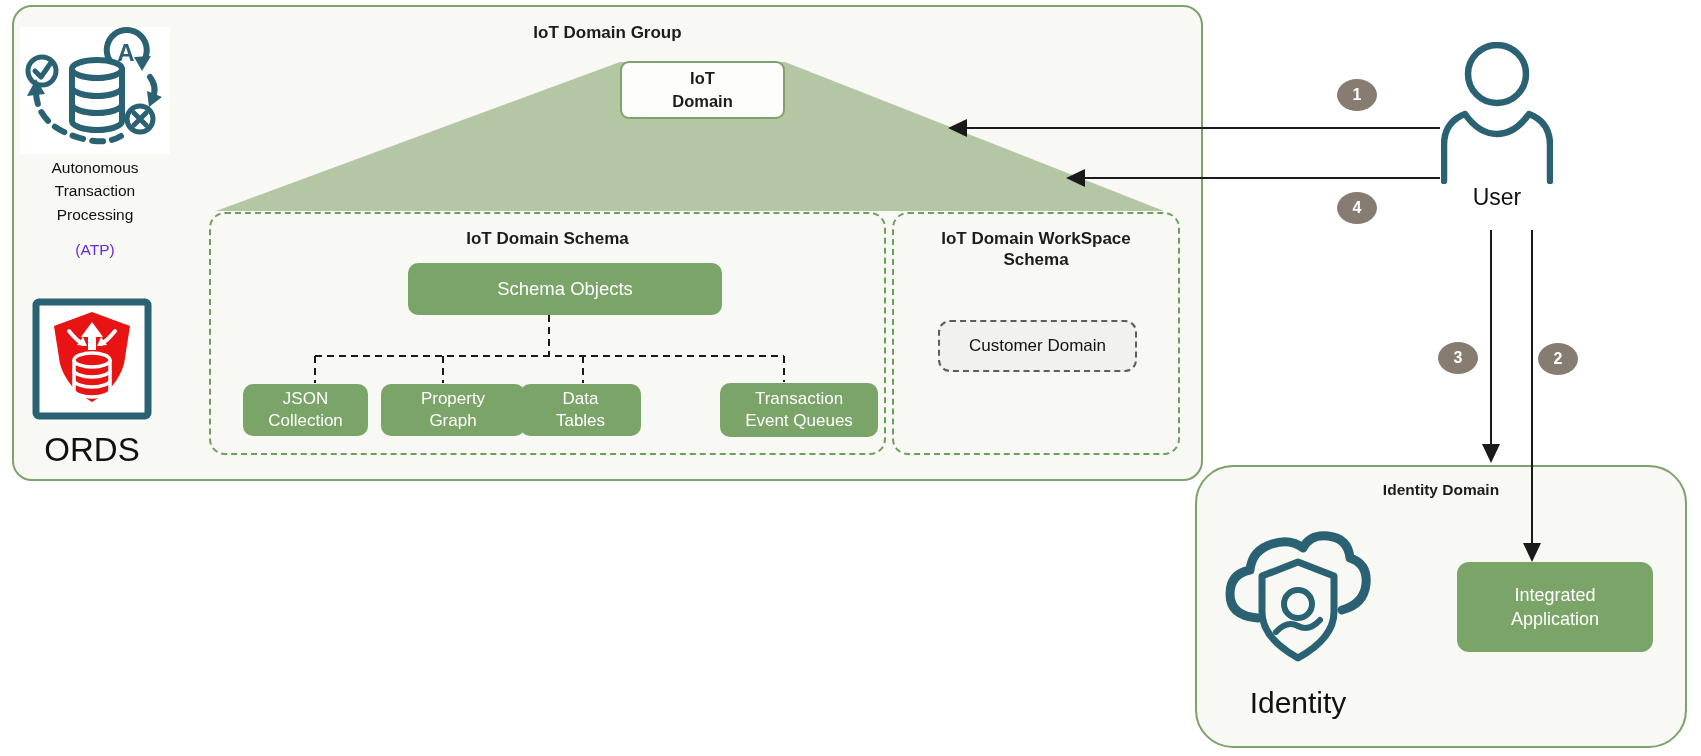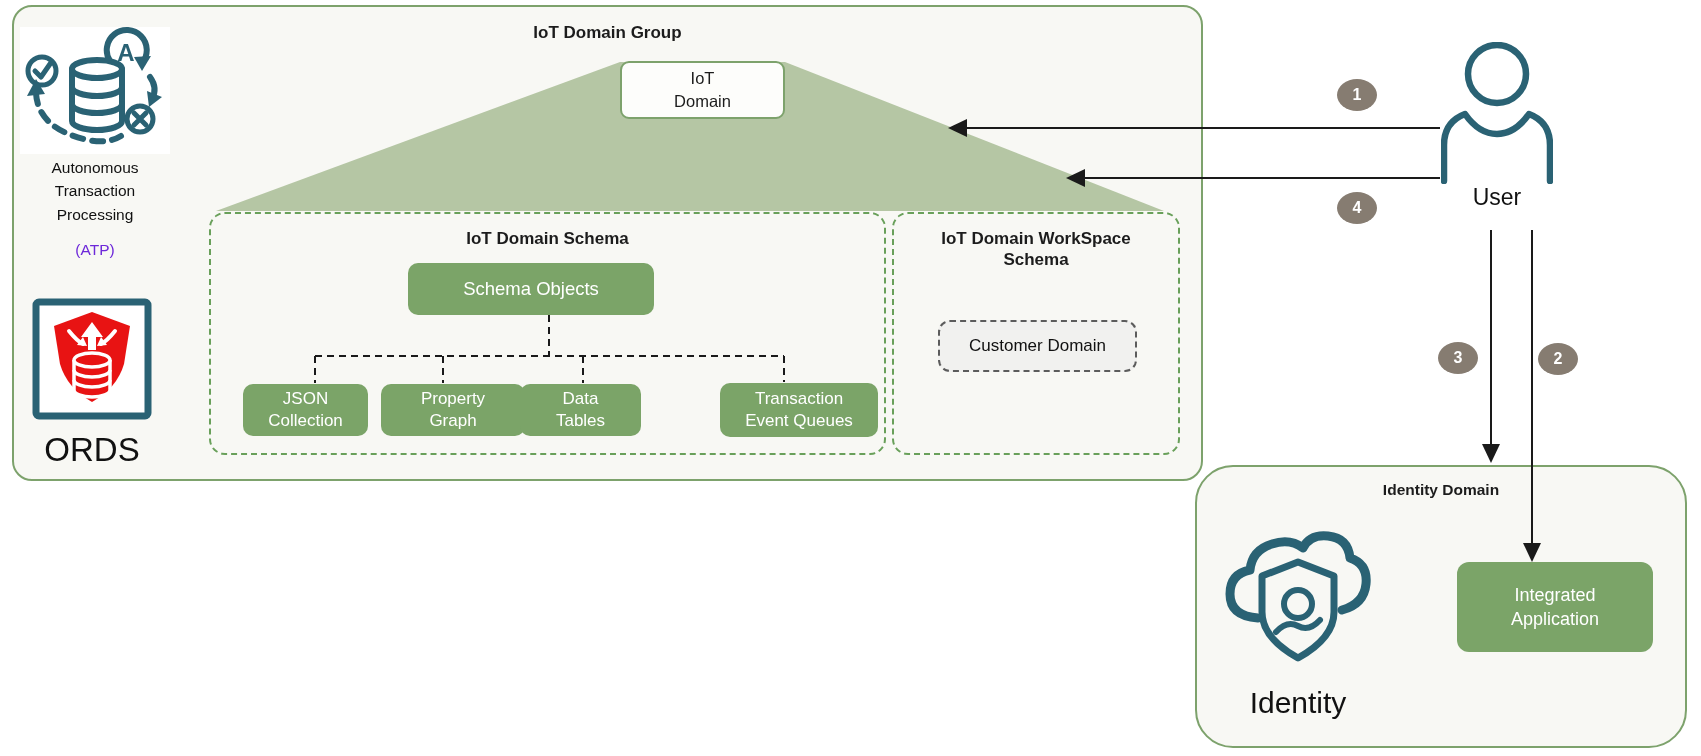--- a/index.html
+++ b/index.html
@@ -23,26 +23,26 @@
   .pre{white-space:pre-line;}
   .panel{background:var(--panel-bg);border:2px solid var(--border-green);z-index:1;}
   .group-box{left:12px;top:5px;width:1191px;height:476px;border-radius:20px;}
   .identity-box{left:1195px;top:465px;width:492px;height:283px;border-radius:38px;}
   .panel-title{position:absolute;left:0;right:0;text-align:center;font-weight:bold;color:var(--text-dark);}
   .group-title{top:16px;font-size:17px;}
   .identity-title{top:14px;font-size:15.5px;}
   .bgsvg{left:0;top:0;z-index:2;pointer-events:none;}
   .node{z-index:3;display:flex;align-items:center;justify-content:center;text-align:center;}
   .greenbox{background:var(--box-green);color:#ffffff;border-radius:10px;}
-  .iot-domain-box{left:620px;top:61px;width:165px;height:58px;background:#fdfdfb;border:2px solid var(--border-green);border-radius:9px;font-weight:normal;font-size:16.5px;color:var(--text-dark);line-height:1.4;}
+  .iot-domain-box{left:620px;top:61px;width:165px;height:58px;background:#fdfdfb;border:2px solid var(--border-green);border-radius:9px;font-weight:bold;font-size:16.5px;color:var(--text-dark);line-height:1.4;}
   .dashed-green{border:2px dashed var(--dash-green);border-radius:16px;z-index:3;background:transparent;}
   .schema-box{left:209px;top:212px;width:677px;height:243px;}
   .ws-box{left:892px;top:212px;width:288px;height:243px;}
   .inner-title{position:absolute;left:0;right:0;top:14px;text-align:center;font-weight:bold;font-size:17px;color:var(--text-dark);line-height:1.25;}
-  .schema-objects{left:408px;top:263px;width:246px;height:52px;font-size:18.5px;}
+  .schema-objects{left:408px;top:263px;width:314px;height:52px;font-size:18.5px;}
   .child{font-size:17px;line-height:1.32;}
   .child-json{left:243px;top:384px;width:125px;height:52px;}
   .child-prop{left:381px;top:384px;width:144px;height:52px;}
   .child-data{left:520px;top:384px;width:121px;height:52px;}
   .child-txn{left:720px;top:383px;width:158px;height:54px;}
   .customer-box{left:938px;top:320px;width:199px;height:52px;background:var(--customer-bg);border:2px dashed var(--customer-border);border-radius:12px;font-size:17px;color:#111;}
   .app-box{left:1457px;top:562px;width:196px;height:90px;border-radius:12px;font-size:18px;line-height:1.35;}
   .icon{z-index:3;}
   .atp-icon{left:20px;top:27px;}
   .atp-label{left:8px;top:156px;width:174px;text-align:center;font-size:15.5px;line-height:1.5;color:#111;z-index:3;}

